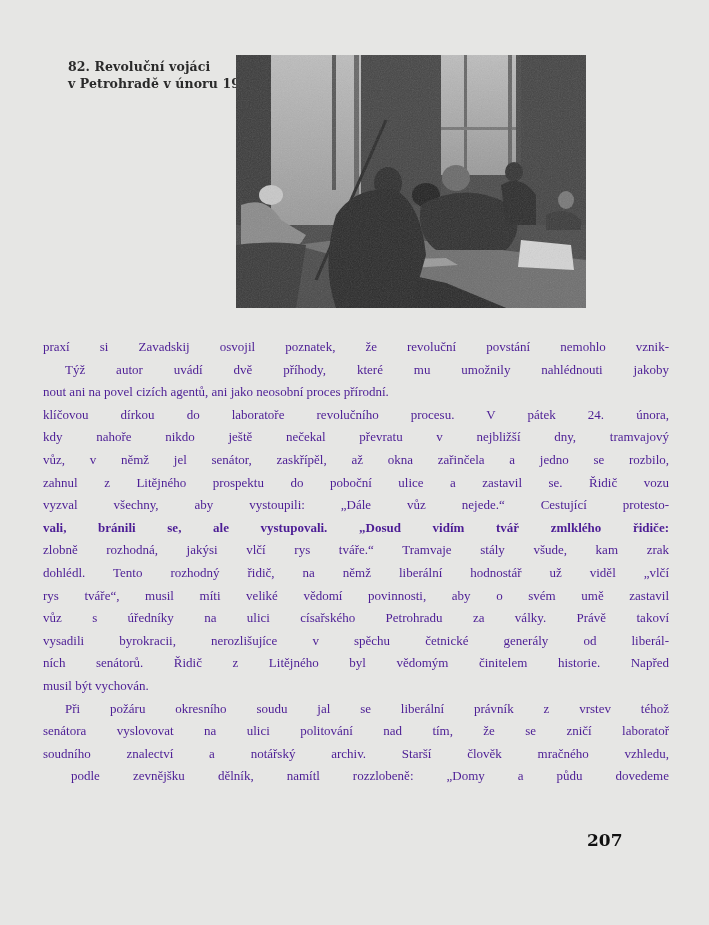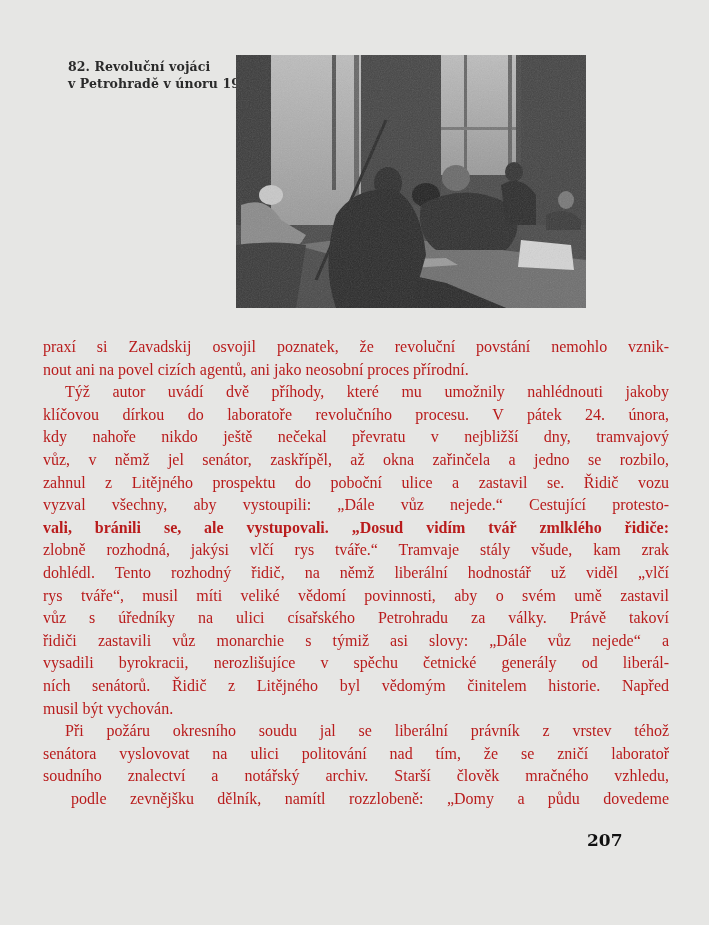--- a/index.html
+++ b/index.html
@@ -24,22 +24,22 @@
     position: absolute; left: 236px; top: 55px;
     width: 350px; height: 253px;
     background: #3a3a3a;
     overflow: hidden;
   }
   .photo svg { display: block; }
   .body-text {
     position: absolute; left: 43px; top: 336px;
     width: 626px;
     font-family: "Liberation Serif", "DejaVu Serif", serif;
-    font-size: 16px; line-height: 22.6px;
-    color: #b91c1c;
+    font-size: 13px; line-height: 22.6px;
+    color: #4c1d95;
   }
   .line { white-space: nowrap; text-align: justify; text-align-last: justify; height: 22.6px; overflow: visible; }
   .line.last { text-align-last: left; }
   .line.indent { padding-left: 22px; }
   .page-number {
     position: absolute; left: 587px; top: 830px;
     font-family: "DejaVu Serif", serif;
     font-weight: bold; font-size: 17px;
     color: #111;
   }
@@ -102,33 +102,32 @@
     <ellipse cx="35" cy="140" rx="12" ry="10" fill="#c8c8c8"></ellipse>
     <path d="M5,150 Q30,140 45,165 L70,180 Q60,200 30,205 L5,200 Z" fill="#8a8a8a"></path>
     <path d="M0,190 Q40,185 70,190 L60,253 L0,253 Z" fill="#3a3a3a"></path>
 
     <rect x="0" y="0" width="350" height="253" fill="#888" filter="url(#grain)" opacity="0.55"></rect>
   </svg>
 </div>
 
 <div class="body-text">
   <div class="line" style="white-space: nowrap;">praxí si Zavadskij osvojil poznatek, že revoluční povstání nemohlo vznik-</div>
+  <div class="line indent" style="white-space: nowrap;">Týž autor uvádí dvě příhody, které mu umožnily nahlédnouti jakoby</div>
   <div class="line last" style="white-space: nowrap;">nout ani na povel cizích agentů, ani jako neosobní proces přírodní.</div>
-  <div class="line indent" style="white-space: nowrap;">Týž autor uvádí dvě příhody, které mu umožnily nahlédnouti jakoby</div>
   <div class="line" style="white-space: nowrap;">klíčovou dírkou do laboratoře revolučního procesu. V pátek 24. února,</div>
   <div class="line" style="white-space: nowrap;">kdy nahoře nikdo ještě nečekal převratu v nejbližší dny, tramvajový</div>
   <div class="line" style="white-space: nowrap;">vůz, v němž jel senátor, zaskřípěl, až okna zařinčela a jedno se rozbilo,</div>
   <div class="line" style="white-space: nowrap;">zahnul z Litějného prospektu do poboční ulice a zastavil se. Řidič vozu</div>
   <div class="line" style="white-space: nowrap;">vyzval všechny, aby vystoupili: „Dále vůz nejede.“ Cestující protesto-</div>
   <div class="line" style="white-space: nowrap; font-weight: bold;">vali, bránili se, ale vystupovali. „Dosud vidím tvář zmlklého řidiče:</div>
   <div class="line" style="white-space: nowrap;">zlobně rozhodná, jakýsi vlčí rys tváře.“ Tramvaje stály všude, kam zrak</div>
   <div class="line" style="white-space: nowrap;">dohlédl. Tento rozhodný řidič, na němž liberální hodnostář už viděl „vlčí</div>
   <div class="line" style="white-space: nowrap;">rys tváře“, musil míti veliké vědomí povinnosti, aby o svém umě zastavil</div>
   <div class="line" style="white-space: nowrap;">vůz s úředníky na ulici císařského Petrohradu za války. Právě takoví</div>
-  <div class="line" style="white-space: nowrap;">řidiči zastavili vůz monarchie s týmiž asi slovy: „Dále vůz nejede“ a</div>
   <div class="line" style="white-space: nowrap;">vysadili byrokracii, nerozlišujíce v spěchu četnické generály od liberál-</div>
   <div class="line" style="white-space: nowrap;">ních senátorů. Řidič z Litějného byl vědomým činitelem historie. Napřed</div>
   <div class="line last" style="white-space: nowrap;">musil být vychován.</div>
   <div class="line indent" style="white-space: nowrap;">Při požáru okresního soudu jal se liberální právník z vrstev téhož</div>
   <div class="line" style="white-space: nowrap;">senátora vyslovovat na ulici politování nad tím, že se zničí laboratoř</div>
   <div class="line" style="white-space: nowrap;">soudního znalectví a notářský archiv. Starší člověk mračného vzhledu,</div>
   <div class="line" style="white-space: nowrap; margin-left: 28px;">podle zevnějšku dělník, namítl rozzlobeně: „Domy a půdu dovedeme</div>
 </div>
 
 <div class="page-number">207</div>

